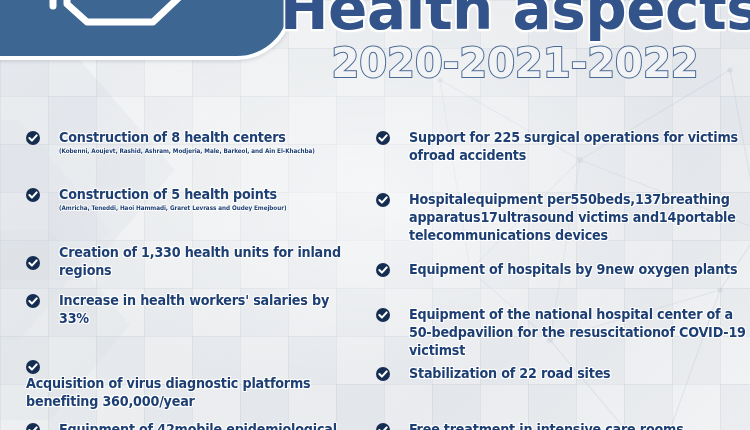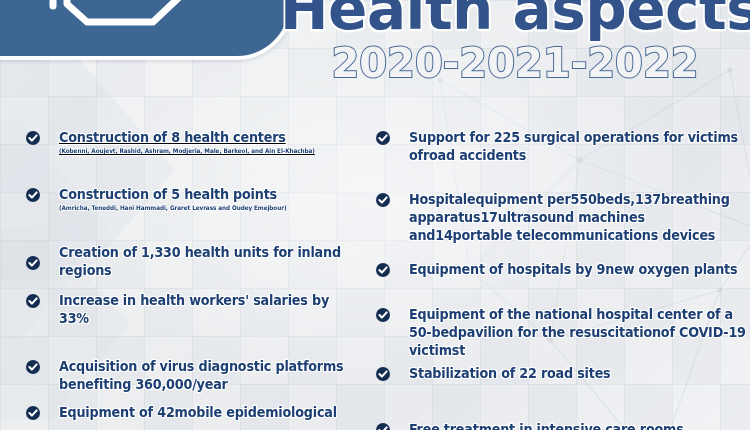--- a/index.html
+++ b/index.html
@@ -256,21 +256,21 @@
 
     <div class="title-block">
       <div class="title-main">Health aspects</div>
       <div class="title-years">2020-2021-2022</div>
     </div>
 
   </div>
 
   <div class="columns">
     <div class="col col-left" id="col-left">
-        <div class="item" style="margin-bottom: 30px; text-decoration: underline;">
+        <div class="item" style="margin-bottom: 30px;">
           <span class="check">
             <svg viewBox="0 0 14 14" width="14" height="14">
               <circle cx="7" cy="7" r="7" fill="#162d52"></circle>
               <path d="M3.4 7.1 L5.9 9.6 L10.7 4.4" fill="none" stroke="#ffffff" stroke-width="2.1" stroke-linecap="round" stroke-linejoin="round"></path>
             </svg>
           </span>
           <div class="item-body">
             <div class="item-text">Construction of 8 health centers</div>
             <div class="item-sub">(Kobenni, Aoujevt, Rashid, Ashram, Modjeria, Male, Barkeol, and Ain El-Khachba)</div>
           </div>
@@ -302,21 +302,21 @@
           <span class="check">
             <svg viewBox="0 0 14 14" width="14" height="14">
               <circle cx="7" cy="7" r="7" fill="#162d52"></circle>
               <path d="M3.4 7.1 L5.9 9.6 L10.7 4.4" fill="none" stroke="#ffffff" stroke-width="2.1" stroke-linecap="round" stroke-linejoin="round"></path>
             </svg>
           </span>
           <div class="item-body">
             <div class="item-text">Increase in health workers' salaries by 33%</div>
           </div>
         </div>
-        <div class="item" style="margin-bottom: 10px;">
+        <div class="item" style="margin-bottom: 10px; flex-direction: column;">
           <span class="check">
             <svg viewBox="0 0 14 14" width="14" height="14">
               <circle cx="7" cy="7" r="7" fill="#162d52"></circle>
               <path d="M3.4 7.1 L5.9 9.6 L10.7 4.4" fill="none" stroke="#ffffff" stroke-width="2.1" stroke-linecap="round" stroke-linejoin="round"></path>
             </svg>
           </span>
           <div class="item-body">
             <div class="item-text">Acquisition of virus diagnostic platforms benefiting 360,000/year</div>
           </div>
         </div>
@@ -345,21 +345,21 @@
           </div>
         </div>
         <div class="item" style="margin-bottom: 16px;">
           <span class="check">
             <svg viewBox="0 0 14 14" width="14" height="14">
               <circle cx="7" cy="7" r="7" fill="#162d52"></circle>
               <path d="M3.4 7.1 L5.9 9.6 L10.7 4.4" fill="none" stroke="#ffffff" stroke-width="2.1" stroke-linecap="round" stroke-linejoin="round"></path>
             </svg>
           </span>
           <div class="item-body">
-            <div class="item-text">Hospitalequipment per550beds,137breathing apparatus17ultrasound machines and14portable telecommunications devices</div>
+            <div class="item-text">Hospitalequipment per550beds,137breathing apparatus17ultrasound victims and14portable telecommunications devices</div>
           </div>
         </div>
         <div class="item" style="margin-bottom: 27px;">
           <span class="check">
             <svg viewBox="0 0 14 14" width="14" height="14">
               <circle cx="7" cy="7" r="7" fill="#162d52"></circle>
               <path d="M3.4 7.1 L5.9 9.6 L10.7 4.4" fill="none" stroke="#ffffff" stroke-width="2.1" stroke-linecap="round" stroke-linejoin="round"></path>
             </svg>
           </span>
           <div class="item-body">

